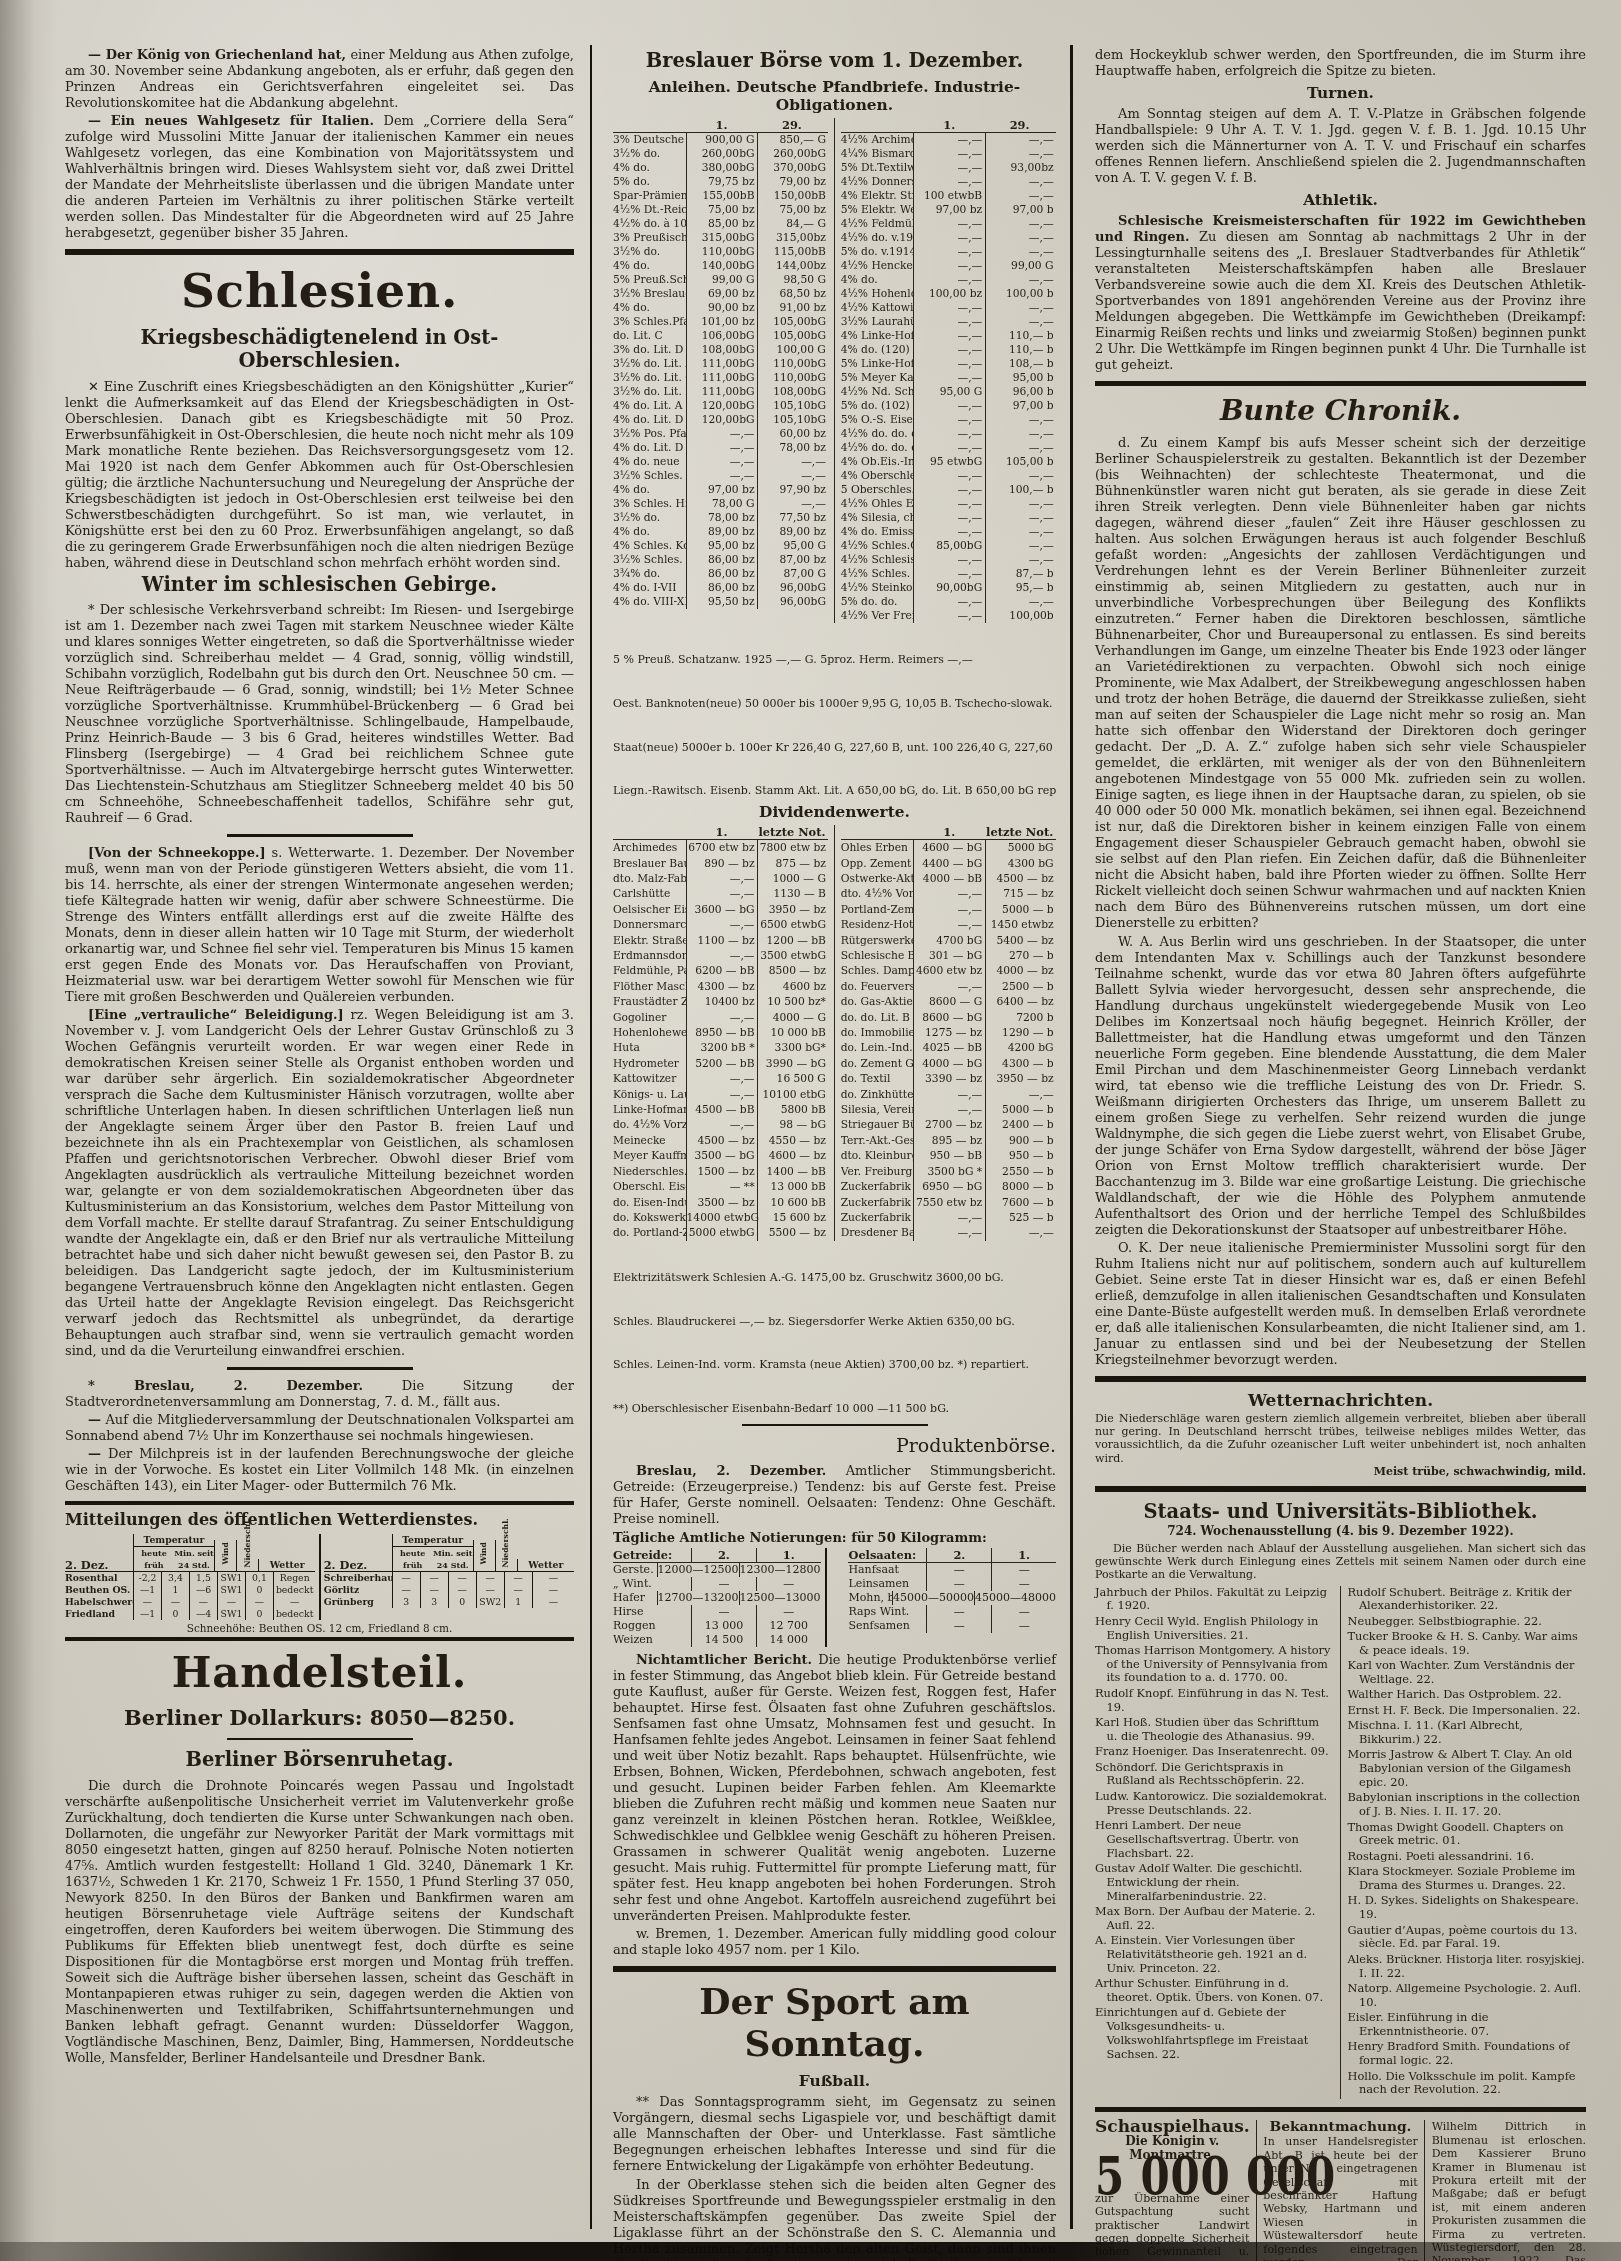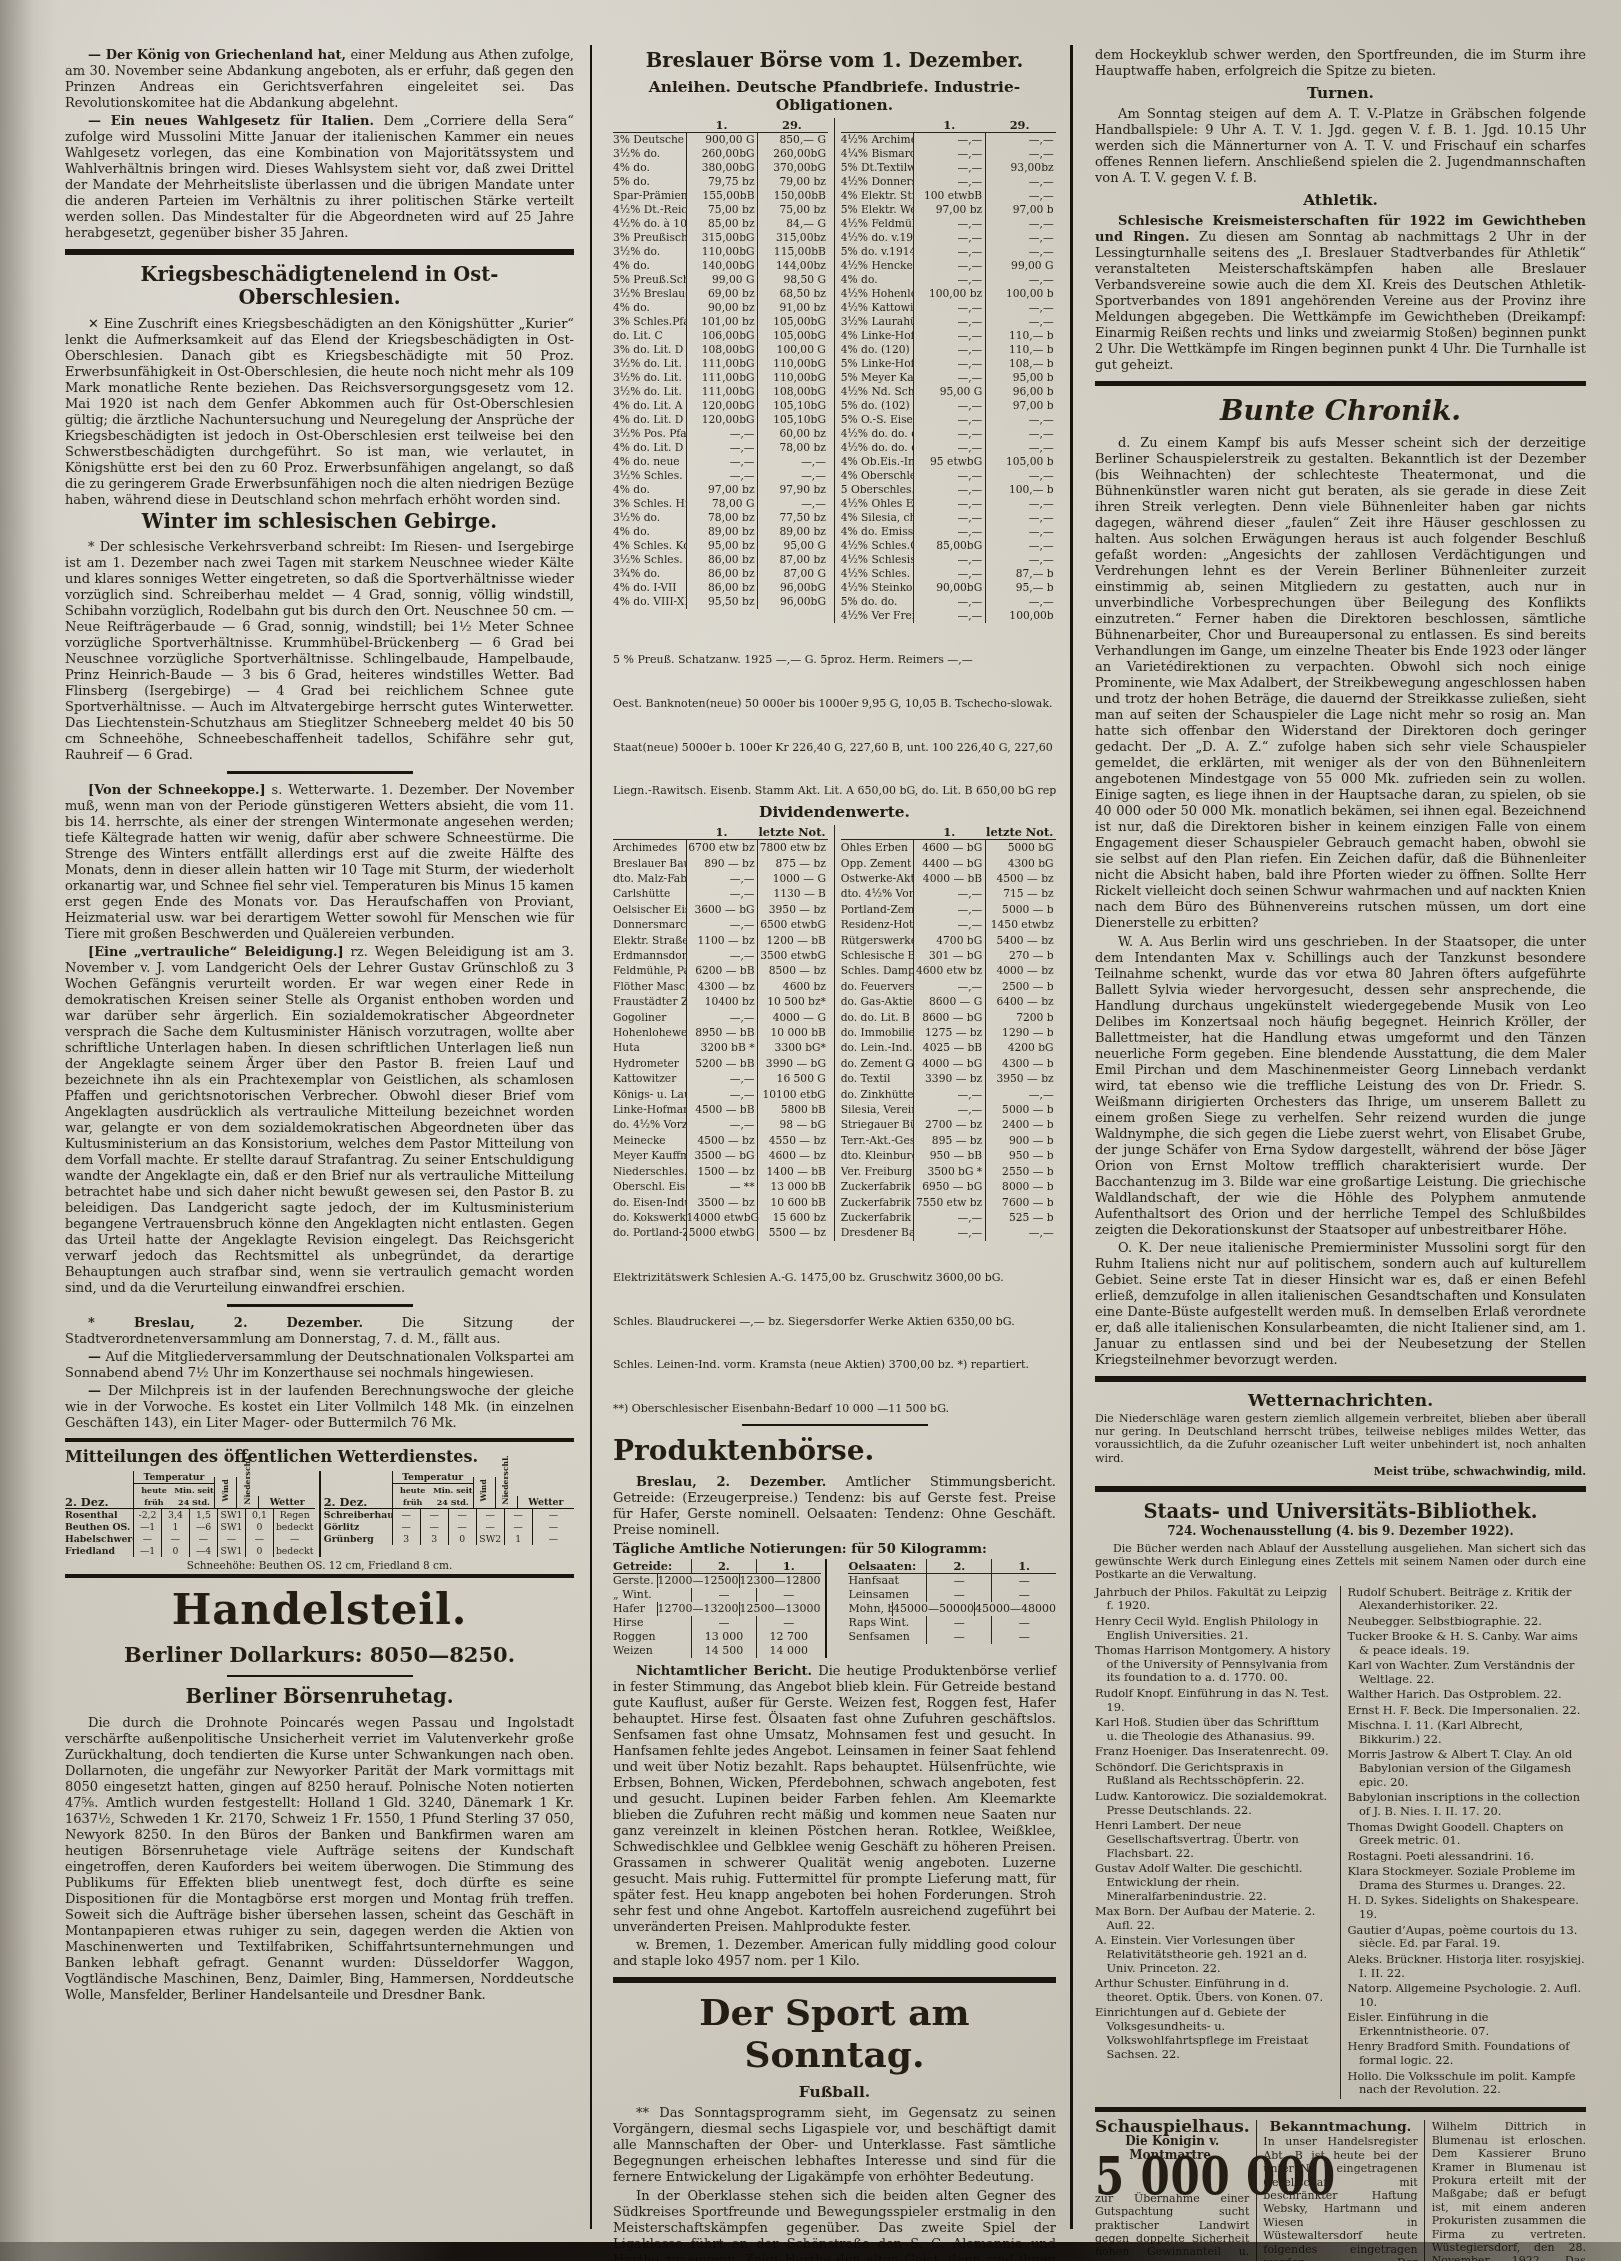--- a/index.html
+++ b/index.html
@@ -25,21 +25,21 @@
   .col2{left:613px;width:443px;}
   .col3{left:1095px;width:491px;}
 
   p.body{margin:0 0 2.4px 0;text-indent:23px;text-align:justify;font-size:13px;line-height:16px;}
   .lead{font-weight:bold;}
   .rule-thick{height:5.7px;background:#1b1510;margin:8px 0;}
   .rule-short{width:186px;height:2.4px;background:#1b1510;margin:8px auto;}
 
   .h-huge{font-size:47px;font-weight:bold;text-align:center;margin:3.2px 0 8px;letter-spacing:0.8px;}
   .h-big{font-size:36px;font-weight:bold;text-align:center;margin:4.9px 0 8px;}
-  .h-med{font-size:28px;font-weight:bold;text-align:left;margin:3.2px 0 6.5px;}
+  .h-med{font-size:19px;font-weight:normal;text-align:right;margin:3.2px 0 6.5px;}
   .h-sub{font-size:19.5px;font-weight:bold;text-align:center;margin:1.6px 0 6.5px;}
   .h-small{font-size:15.4px;font-weight:bold;text-align:center;margin:4.9px 0 4px;}
 
   
   .qhead{display:flex;font-weight:bold;font-size:11.4px;border-bottom:0.8px solid #2a241c;}
   .qhead .qsp{flex:1;}
   .qhead .qv{border-left:none;}
   .qtable{font-size:10.7px;line-height:14px;white-space:nowrap;}
   .qrow{display:flex;}
   .qrow span:first-child{flex:1;overflow:hidden;text-overflow:clip;}
@@ -103,20 +103,21 @@
 <body>
 
 <div class="page">
   <div class="scan-left"></div>
 
   <div class="col col1">
     <p class="body"><span class="lead">— Der König von Griechenland hat,</span> <span>einer Meldung aus Athen zufolge, am 30. November seine Abdankung angeboten, als er erfuhr, daß gegen den Prinzen Andreas ein Gerichtsverfahren eingeleitet sei. Das Revolutionskomitee hat die Abdankung abgelehnt.</span></p>
     <p class="body"><span class="lead">— Ein neues Wahlgesetz für Italien.</span> <span>Dem „Corriere della Sera“ zufolge wird Mussolini Mitte Januar der italienischen Kammer ein neues Wahlgesetz vorlegen, das eine Kombination von Majoritätssystem und Wahlverhältnis bringen wird. Dieses Wahlsystem sieht vor, daß zwei Drittel der Mandate der Mehrheitsliste überlassen und die übrigen Mandate unter die anderen Parteien im Verhältnis zu ihrer politischen Stärke verteilt werden sollen. Das Mindestalter für die Abgeordneten wird auf 25 Jahre herabgesetzt, gegenüber bisher 35 Jahren.</span></p>
 
     <div class="rule-thick"></div>
+    <div class="h-huge">Schlesien.</div>
     <div class="h-sub">Kriegsbeschädigtenelend in Ost-Oberschlesien.</div>
     <p class="body">✕ Eine Zuschrift eines Kriegsbeschädigten an den Königshütter „Kurier“ lenkt die Aufmerksamkeit auf das Elend der Kriegsbeschädigten in Ost-Oberschlesien. Danach gibt es Kriegsbeschädigte mit 50 Proz. Erwerbsunfähigkeit in Ost-Oberschlesien, die heute noch nicht mehr als 109 Mark monatliche Rente beziehen. Das Reichsversorgungsgesetz vom 12. Mai 1920 ist nach dem Genfer Abkommen auch für Ost-Oberschlesien gültig; die ärztliche Nachuntersuchung und Neuregelung der Ansprüche der Kriegsbeschädigten ist jedoch in Ost-Oberschlesien erst teilweise bei den Schwerstbeschädigten durchgeführt. So ist man, wie verlautet, in Königshütte erst bei den zu 60 Proz. Erwerbsunfähigen angelangt, so daß die zu geringerem Grade Erwerbsunfähigen noch die alten niedrigen Bezüge haben, während diese in Deutschland schon mehrfach erhöht worden sind.</p>
 
     <div class="h-sub">Winter im schlesischen Gebirge.</div>
     <p class="body">* Der schlesische Verkehrsverband schreibt: Im Riesen- und Isergebirge ist am 1. Dezember nach zwei Tagen mit starkem Neuschnee wieder Kälte und klares sonniges Wetter eingetreten, so daß die Sportverhältnisse wieder vorzüglich sind. Schreiberhau meldet — 4 Grad, sonnig, völlig windstill, Schibahn vorzüglich, Rodelbahn gut bis durch den Ort. Neuschnee 50 cm. — Neue Reifträgerbaude — 6 Grad, sonnig, windstill; bei 1½ Meter Schnee vorzügliche Sportverhältnisse. Krummhübel-Brückenberg — 6 Grad bei Neuschnee vorzügliche Sportverhältnisse. Schlingelbaude, Hampelbaude, Prinz Heinrich-Baude — 3 bis 6 Grad, heiteres windstilles Wetter. Bad Flinsberg (Isergebirge) — 4 Grad bei reichlichem Schnee gute Sportverhältnisse. — Auch im Altvatergebirge herrscht gutes Winterwetter. Das Liechtenstein-Schutzhaus am Stieglitzer Schneeberg meldet 40 bis 50 cm Schneehöhe, Schneebeschaffenheit tadellos, Schifähre sehr gut, Rauhreif — 6 Grad.</p>
     <div class="rule-short"></div>
     <p class="body"><span class="lead">[Von der Schneekoppe.]</span> <span>s. Wetterwarte. 1. Dezember. Der November muß, wenn man von der Periode günstigeren Wetters absieht, die vom 11. bis 14. herrschte, als einer der strengen Wintermonate angesehen werden; tiefe Kältegrade hatten wir wenig, dafür aber schwere Schneestürme. Die Strenge des Winters entfällt allerdings erst auf die zweite Hälfte des Monats, denn in dieser allein hatten wir 10 Tage mit Sturm, der wiederholt orkanartig war, und Schnee fiel sehr viel. Temperaturen bis Minus 15 kamen erst gegen Ende des Monats vor. Das Heraufschaffen von Proviant, Heizmaterial usw. war bei derartigem Wetter sowohl für Menschen wie für Tiere mit großen Beschwerden und Quälereien verbunden.</span></p>
 
     <p class="body"><span class="lead">[Eine „vertrauliche“ Beleidigung.]</span> <span>rz. Wegen Beleidigung ist am 3. November v. J. vom Landgericht Oels der Lehrer Gustav Grünschloß zu 3 Wochen Gefängnis verurteilt worden. Er war wegen einer Rede in demokratischen Kreisen seiner Stelle als Organist enthoben worden und war darüber sehr ärgerlich. Ein sozialdemokratischer Abgeordneter versprach die Sache dem Kultusminister Hänisch vorzutragen, wollte aber schriftliche Unterlagen haben. In diesen schriftlichen Unterlagen ließ nun der Angeklagte seinem Ärger über den Pastor B. freien Lauf und bezeichnete ihn als ein Prachtexemplar von Geistlichen, als schamlosen Pfaffen und gerichtsnotorischen Verbrecher. Obwohl dieser Brief vom Angeklagten ausdrücklich als vertrauliche Mitteilung bezeichnet worden war, gelangte er von dem sozialdemokratischen Abgeordneten über das Kultusministerium an das Konsistorium, welches dem Pastor Mitteilung von dem Vorfall machte. Er stellte darauf Strafantrag. Zu seiner Entschuldigung wandte der Angeklagte ein, daß er den Brief nur als vertrauliche Mitteilung betrachtet habe und sich daher nicht bewußt gewesen sei, den Pastor B. zu beleidigen. Das Landgericht sagte jedoch, der im Kultusministerium begangene Vertrauensbruch könne den Angeklagten nicht entlasten. Gegen das Urteil hatte der Angeklagte Revision eingelegt. Das Reichsgericht verwarf jedoch das Rechtsmittel als unbegründet, da derartige Behauptungen auch strafbar sind, wenn sie vertraulich gemacht worden sind, und da die Verurteilung einwandfrei erschien.</span></p>
 

